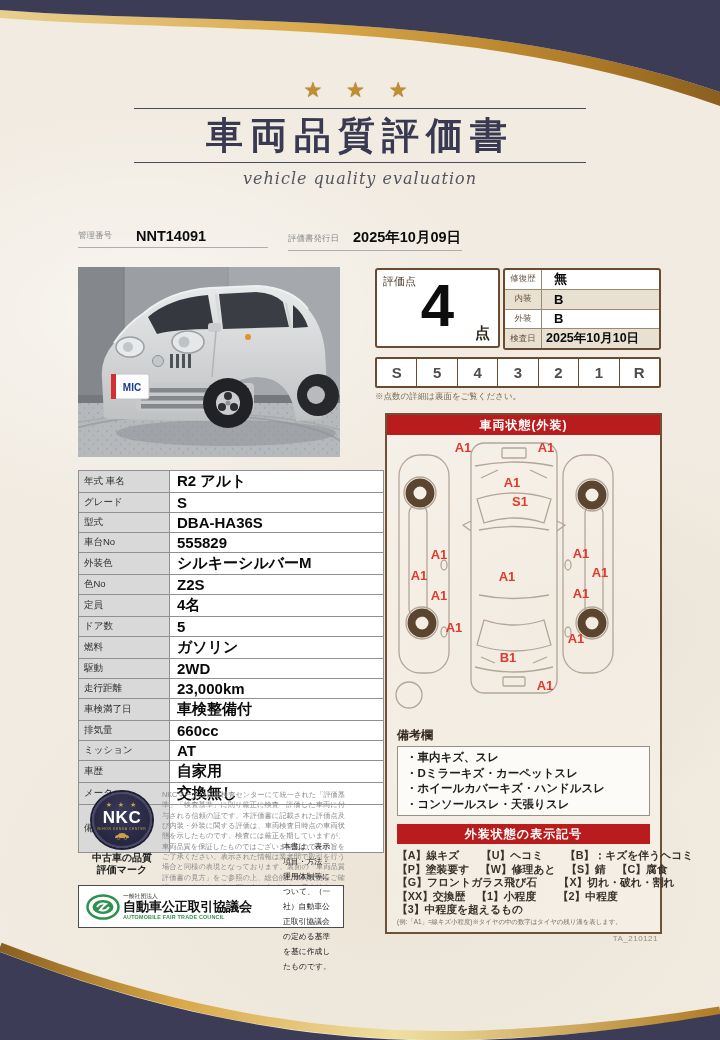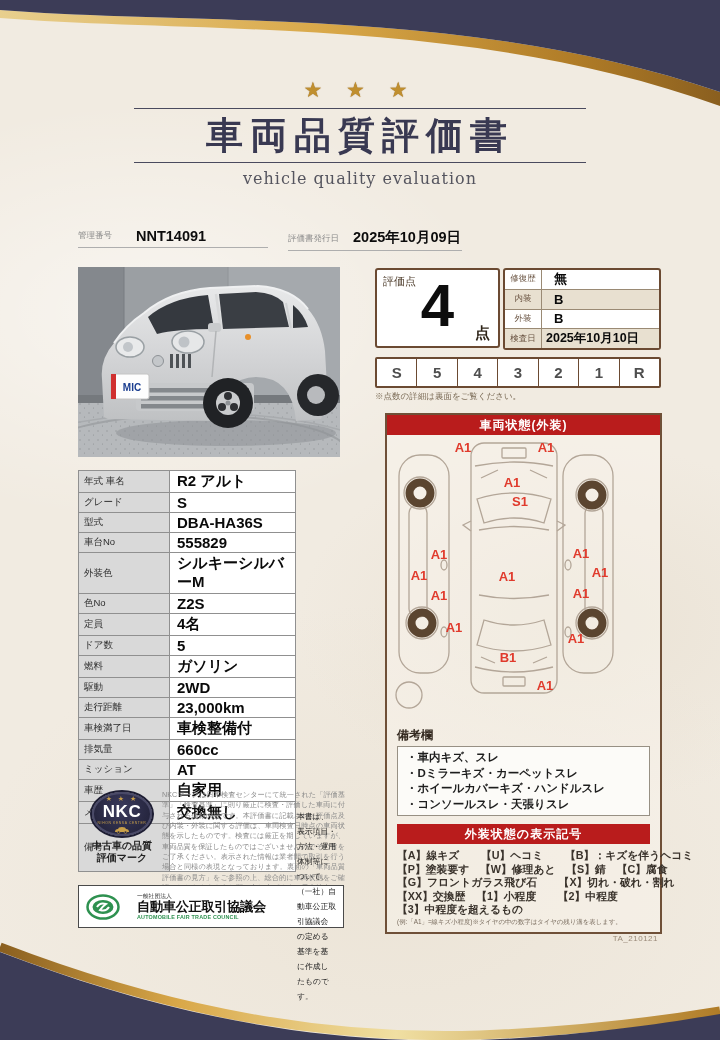--- a/index.html
+++ b/index.html
@@ -25,21 +25,21 @@
   .hdr{position:absolute;left:0;top:78px;width:720px;text-align:center;}
   .hdr .stars{font-size:21px;letter-spacing:9px;color:#c08f2f;text-shadow:0 0 1px #8a5f1f;}
   .hdr .rule{width:452px;height:1px;background:#4a4a5e;margin:6px auto 4px;}
   .hdr .title{
     font-family:"Liberation Serif","DejaVu Serif",serif;
     font-size:37px;font-weight:bold;color:#393952;letter-spacing:7px;line-height:46px;
   }
   .hdr .rule2{width:452px;height:1px;background:#4a4a5e;margin:3px auto 6px;}
   .hdr .sub{
     font-family:"DejaVu Serif","Liberation Serif",serif;
-    font-size:16px;color:#55555f;letter-spacing:1px;
+    font-style:italic;font-size:16px;color:#55555f;letter-spacing:1px;
   }
 
   
   .meta{position:absolute;top:228px;display:flex;align-items:flex-end;gap:14px;
         border-bottom:1.5px solid #aeaeae;padding-bottom:3px;}
   .meta .lab{font-size:8.5px;color:#8a8a8a;padding-bottom:2px;}
   .meta .val{font-size:14.5px;font-weight:bold;color:#0c0c0c;}
   #meta1{left:78px;width:190px;gap:24px;}
   #meta2{left:288px;width:174px;}
 
@@ -84,47 +84,47 @@
   #remarks-box{margin:0 10px;border:1.5px solid #979084;background:#fcfbf8;padding:3px 8px;}
   #remarks-box .rline{font-size:11.5px;font-weight:600;color:#1d1d1d;line-height:15.5px;white-space:nowrap;}
   #legend-bar{margin:8px 10px 5px;}
   #legend{margin:0 10px;}
   #legend .lline{font-size:10.8px;font-weight:600;color:#3a332c;line-height:13.6px;white-space:nowrap;}
   #legend-note{margin:1px 10px 5px;font-size:6.4px;color:#776a5c;white-space:nowrap;}
   #ta-code{position:absolute;left:540px;top:934px;width:118px;text-align:right;
     font-size:8px;color:#9a8a78;letter-spacing:.5px;}
 
   
-  #spec-table{position:absolute;left:78px;top:470px;width:218px;border-collapse:collapse;
+  #spec-table{position:absolute;left:78px;top:470px;width:306px;border-collapse:collapse;
     border:1.5px solid #7d7d7d;background:#fff;}
   #spec-table td{border:1px solid #909090;}
   #spec-table td.sl{width:80px;background:#d9d9d9;font-size:9.5px;color:#2e2e2e;padding:1px 5px;height:15.5px;}
   #spec-table td.sv{font-size:15px;font-weight:bold;color:#0a0a0a;padding:1px 7px;}
   #spec-table tr.tall td{height:45px;}
   #spec-table tr.tall td.sl{vertical-align:middle;}
 
   
   #nkc{position:absolute;left:80px;top:790px;width:265px;height:90px;}
   #nkc-logo{position:absolute;left:6px;top:2px;width:72px;text-align:center;}
-  .nkc-circle{width:60px;height:44px;margin:0 auto;border-radius:50%;
+  .nkc-circle{width:60px;height:56px;margin:0 auto;border-radius:50%;
     background:radial-gradient(circle at 50% 38%, #3a3a5c 0%, #26263f 70%);
     box-shadow:0 0 0 2px #1d1d33, inset 0 0 0 2px #4a4a68;
     display:flex;flex-direction:column;align-items:center;justify-content:center;}
   .nkc-circle .nstars{font-size:7px;color:#c9a04a;letter-spacing:2px;line-height:8px;}
   .nkc-circle .nname{font-size:17px;font-weight:bold;color:#fff;line-height:18px;letter-spacing:.5px;}
   .nkc-circle .nsub{font-size:3.4px;color:#c9a04a;letter-spacing:.6px;line-height:5px;}
   .nkc-cap{font-size:10px;font-weight:bold;color:#222;line-height:11.5px;margin-top:4px;}
   #nkc-desc{position:absolute;left:82px;top:0px;width:183px;
     font-size:7.2px;line-height:10.35px;color:#8b8b8b;text-align:justify;}
 
   
   #fairtrade{position:absolute;left:78px;top:885px;width:264px;height:41px;background:#fff;
     border:1.5px solid #4a4a4a;display:flex;align-items:center;}
   #ft-logo{width:34px;margin-left:7px;flex:none;}
-  #ft-org{flex:none;width:138px;margin-left:17px;}
+  #ft-org{flex:none;width:138px;margin-left:3px;}
   #ft-org .small{font-size:5.8px;color:#2a2a2a;line-height:7px;}
   #ft-org .big{font-size:13.2px;font-weight:bold;color:#111;line-height:14px;letter-spacing:-.3px;white-space:nowrap;}
   #ft-org .en{font-size:5.4px;color:#2e9150;font-weight:bold;letter-spacing:.2px;line-height:7px;white-space:nowrap;}
   #ft-text{flex:1;font-size:7.8px;line-height:15px;color:#222;padding:0 7px 0 2px;margin-left:20px;}
 </style>
 </head>
 <body>
 
 <div class="paper"></div>
 

